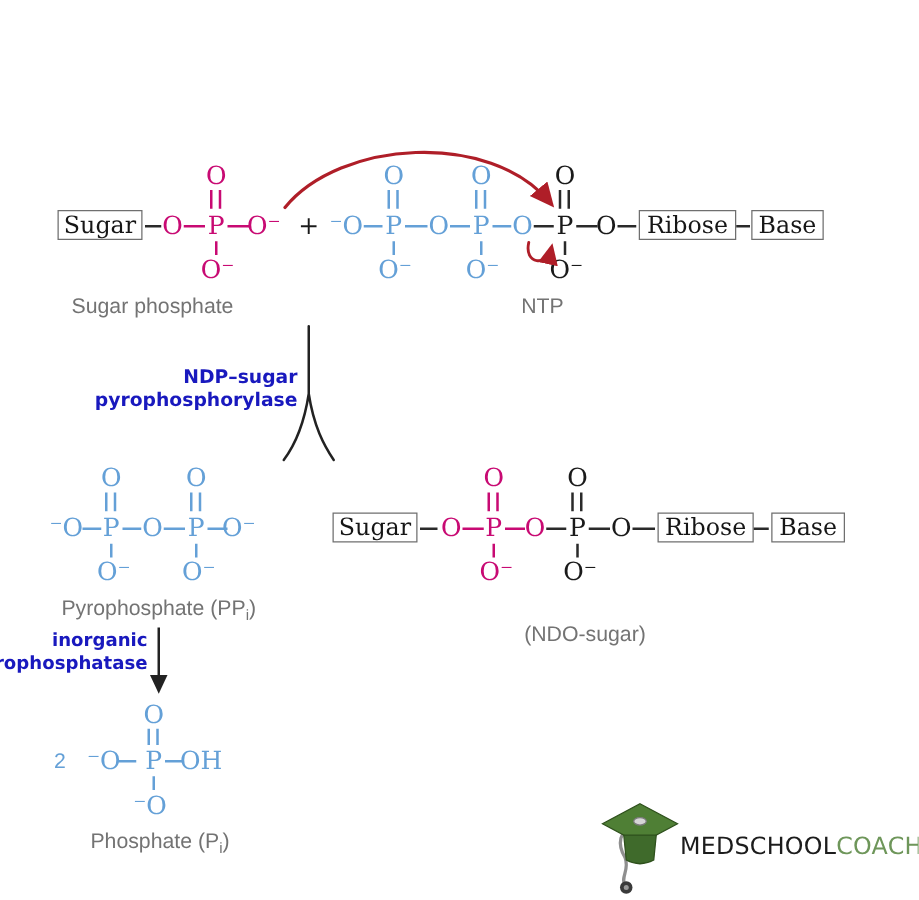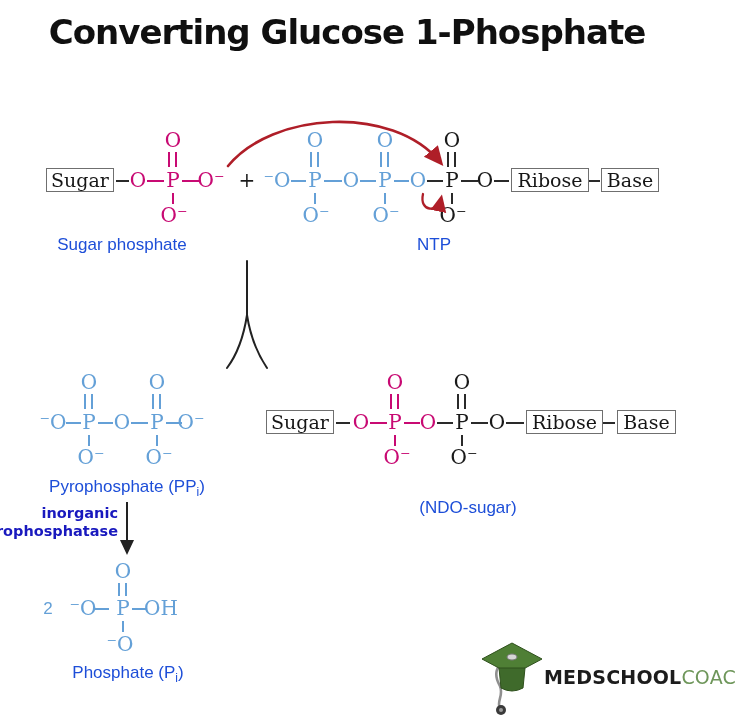--- a/index.html
+++ b/index.html
@@ -14,37 +14,36 @@
         font-family:"Liberation Sans",sans-serif;font-size:17px;}
   .mag{color:#c80a73}.blu{color:#64a0d7}
   .hb{position:absolute;height:2px;background:#2a2a2a;}
   .vb{position:absolute;width:2px;background:#2a2a2a;}
   .hb.mag,.vb.mag{background:#c80a73}
   .hb.blu,.vb.blu{background:#64a0d7}
   .box{position:absolute;height:22px;line-height:22px;border:1.5px solid #6f6f6f;
        text-align:center;background:#fff;color:#161616;
        font-family:"DejaVu Serif","Liberation Serif",serif;font-size:19px;}
   .lbl{position:absolute;transform:translateX(-50%);white-space:nowrap;
-       font-size:17px;color:#1d4ed8;}
+       font-size:17px;color:#737373;}
   .si{font-size:12px;vertical-align:-4px;}
   .enz{position:absolute;text-align:right;line-height:1.25;white-space:nowrap;
        font-family:"DejaVu Sans",sans-serif;font-weight:bold;color:#1919be;font-size:15px;}
   .arrows{position:absolute;left:0;top:0;pointer-events:none;}
   .logo{position:absolute;left:480px;top:638px;width:250px;height:80px;}
   .logo-text{position:absolute;left:64px;top:28px;white-space:nowrap;
              font-family:"DejaVu Sans",sans-serif;font-size:19px;letter-spacing:.2px;}
-  .logo-med{font-weight:bold;color:#1c1c1c;}
+  .logo-med{font-weight:normal;color:#1c1c1c;}
   .logo-coach{font-weight:normal;color:#6e965a;}
 </style>
 </head>
 <body>
 
 <div class="canvas">
 
-  <div class="ttl" style="top:12px">Converting Glucose 1-Phosphate</div>
 
   <span class="box" style="left:46px;top:168px;width:66px">Sugar</span>
   <i class="hb" style="left:116px;top:180px;width:13px"></i>
   <span class="atom mag" style="left:138px;top:170px">O</span>
   <i class="hb mag" style="left:147px;top:180px;width:17px"></i>
   <span class="atom mag" style="left:173px;top:170px">P</span>
   <i class="hb mag" style="left:182px;top:180px;width:18px"></i>
   <span class="atom mag" style="left:211px;top:170px">O⁻</span>
   <span class="atom mag" style="left:173px;top:130px">O</span>
   <i class="vb mag" style="left:168px;top:152px;height:15px"></i>
@@ -84,20 +83,24 @@
   <i class="hb" style="left:461px;top:180px;width:17px"></i>
   <span class="atom" style="left:485px;top:170px">O</span>
   <i class="hb" style="left:494px;top:180px;width:15px"></i>
   <span class="box" style="left:511px;top:168px;width:76px">Ribose</span>
   <i class="hb" style="left:589px;top:180px;width:11px"></i>
   <span class="box" style="left:601px;top:168px;width:56px">Base</span>
 
   <span class="lbl" style="left:122px;top:235px">Sugar phosphate</span>
   <span class="lbl" style="left:434px;top:235px">NTP</span>
 
+  <div class="enz" style="right:497px;top:292px">
+    <div>NDP–sugar</div>
+    <div>pyrophosphorylase</div>
+  </div>
 
   <span class="atom blu" style="left:53px;top:412px">⁻O</span>
   <i class="hb blu" style="left:66px;top:422px;width:15px"></i>
   <span class="atom blu" style="left:89px;top:412px">P</span>
   <i class="hb blu" style="left:98px;top:422px;width:15px"></i>
   <span class="atom blu" style="left:122px;top:412px">O</span>
   <i class="hb blu" style="left:131px;top:422px;width:17px"></i>
   <span class="atom blu" style="left:157px;top:412px">P</span>
   <i class="hb blu" style="left:166px;top:422px;width:16px"></i>
   <span class="atom blu" style="left:191px;top:412px">O⁻</span>

